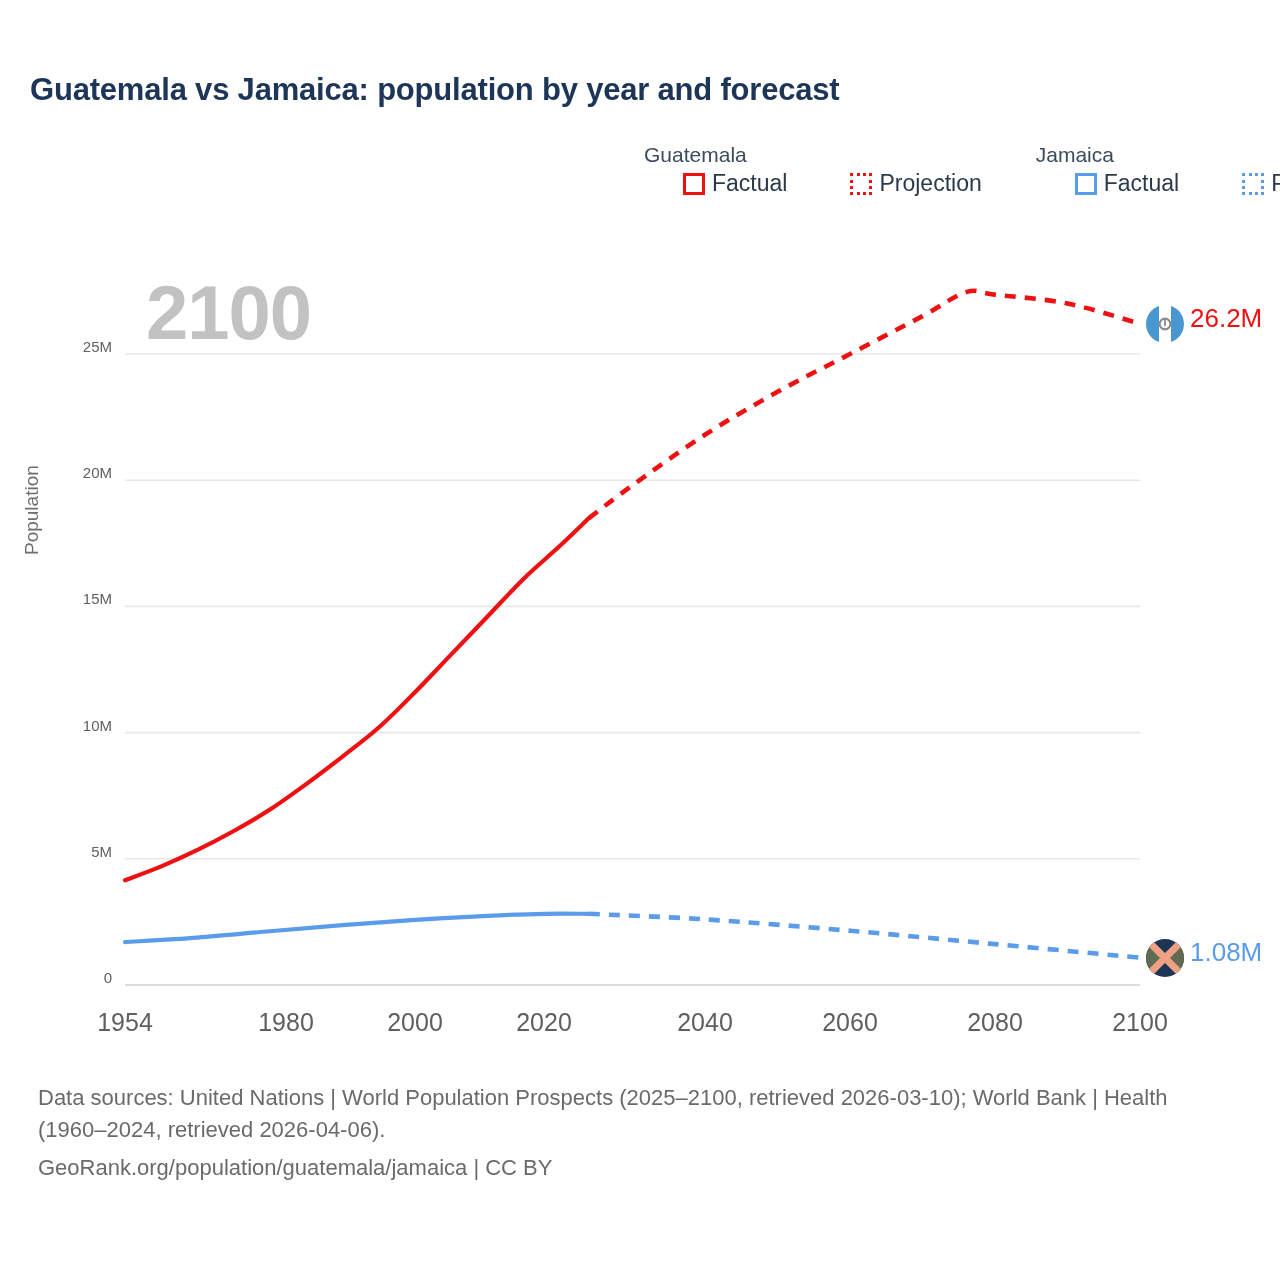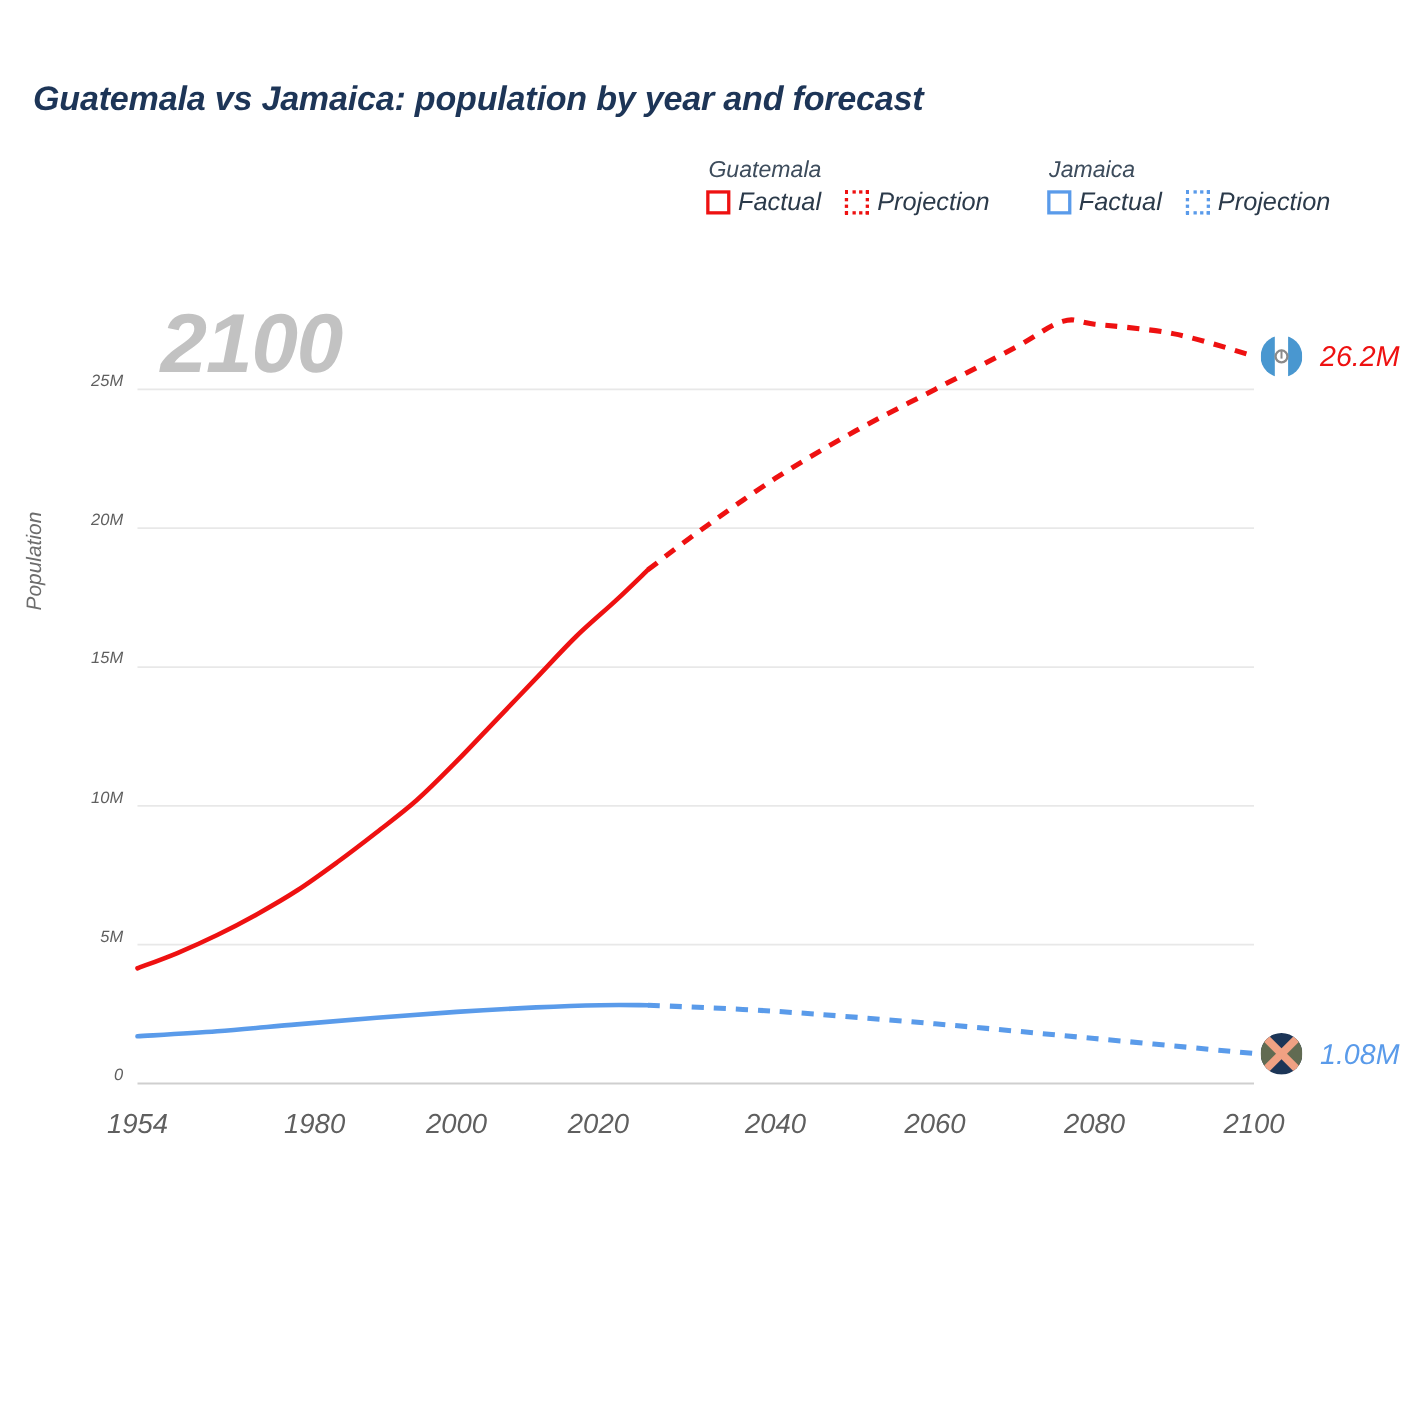--- a/index.html
+++ b/index.html
@@ -12,21 +12,20 @@
     height: 1280px;
     font-family: "Liberation Sans", sans-serif;
     color: #1b3a5c;
     overflow: hidden;
     position: relative;
   }
   #page {
     position: relative;
     width: 1248px;
     height: 1280px;
-    font-style: italic;
   }
   .chart-title {
     position: absolute;
     left: 30px;
     top: 72px;
     font-size: 31px;
     font-weight: bold;
     color: #1d3557;
     letter-spacing: -0.2px;
     white-space: nowrap;
@@ -57,20 +56,21 @@
     display: flex;
     flex-direction: row;
     gap: 22px;
     align-items: center;
   }
   .legend-item {
     display: flex;
     flex-direction: row;
     align-items: center;
     gap: 7px;
+    margin-left: 41px;
   }
   .legend-swatch {
     width: 22px;
     height: 22px;
     box-sizing: border-box;
     background: #ffffff;
   }
   .sw-solid-red   { border: 3px solid #ee1111; }
   .sw-dot-red     { border: 3px dotted #ee1111; }
   .sw-solid-blue  { border: 3px solid #5a9bea; }
@@ -124,22 +124,21 @@
     font-size: 25px;
     color: #5f5f5f;
     text-align: center;
     white-space: nowrap;
     transform: translateX(-50%);
   }
   
   .endlabel {
     position: absolute;
     display: flex;
-    align-items: center;
-    gap: 16px;
+    gap: 6px;
     white-space: nowrap;
   }
   .endlabel-value {
     font-size: 26px;
     line-height: 1;
   }
   .v-red  { color: #ee1111; }
   .v-blue { color: #5a9bea; }
   .flag {
     width: 38px;
@@ -264,14 +263,18 @@
         <rect x="0" y="0" width="38" height="38" fill="#1c3557"></rect>
         <polygon points="0,0 19,19 0,38" fill="#616b52"></polygon>
         <polygon points="38,0 19,19 38,38" fill="#616b52"></polygon>
         <line x1="0" y1="0" x2="38" y2="38" stroke="#f0a183" stroke-width="7"></line>
         <line x1="38" y1="0" x2="0" y2="38" stroke="#f0a183" stroke-width="7"></line>
       </svg>
     </span>
     <span class="endlabel-value v-blue">1.08M</span>
   </div>
 
+  <div class="footer">
+    <div>Data sources: United Nations | World Population Prospects (2025–2100, retrieved 2026-03-10); World Bank | Health (1960–2024, retrieved 2026-04-06).</div>
+    <div class="footer-line2">GeoRank.org/population/guatemala/jamaica | CC BY</div>
+  </div>
 
 </div>
 
 </body></html>

